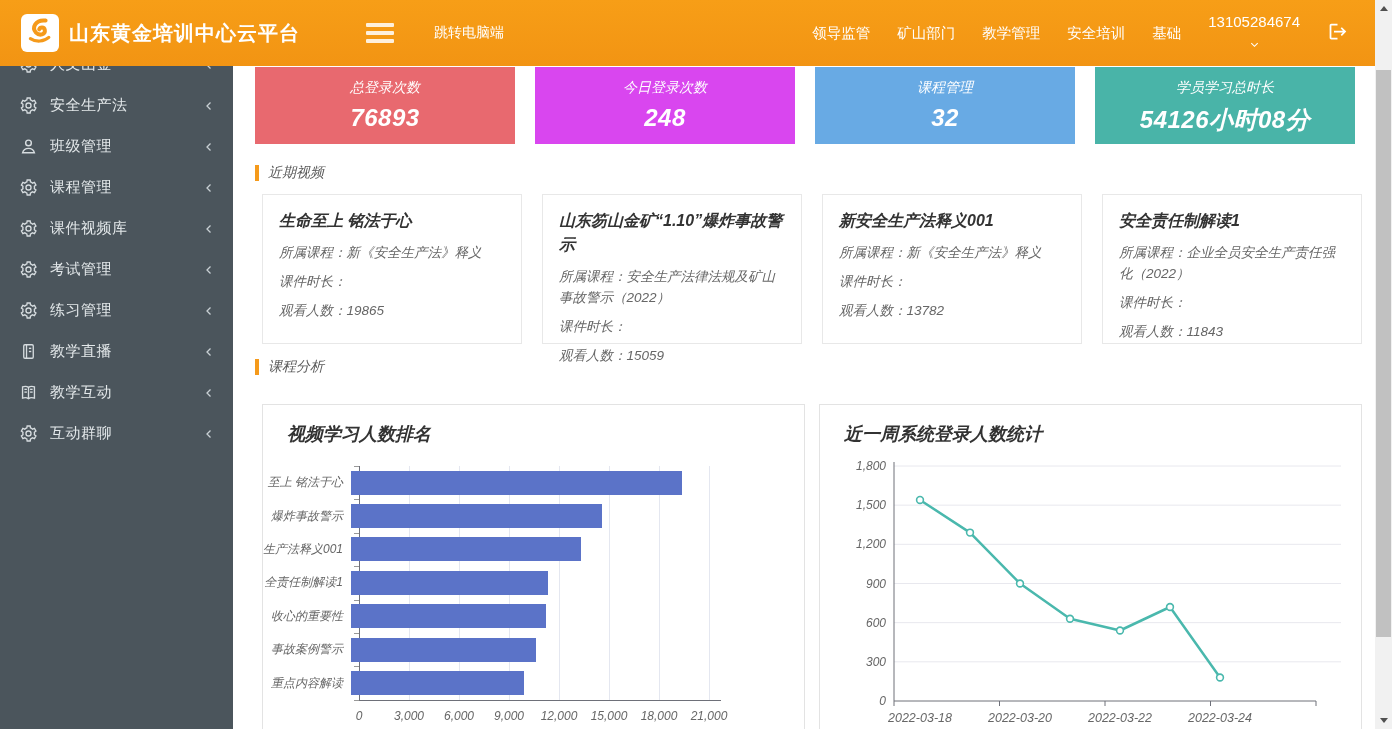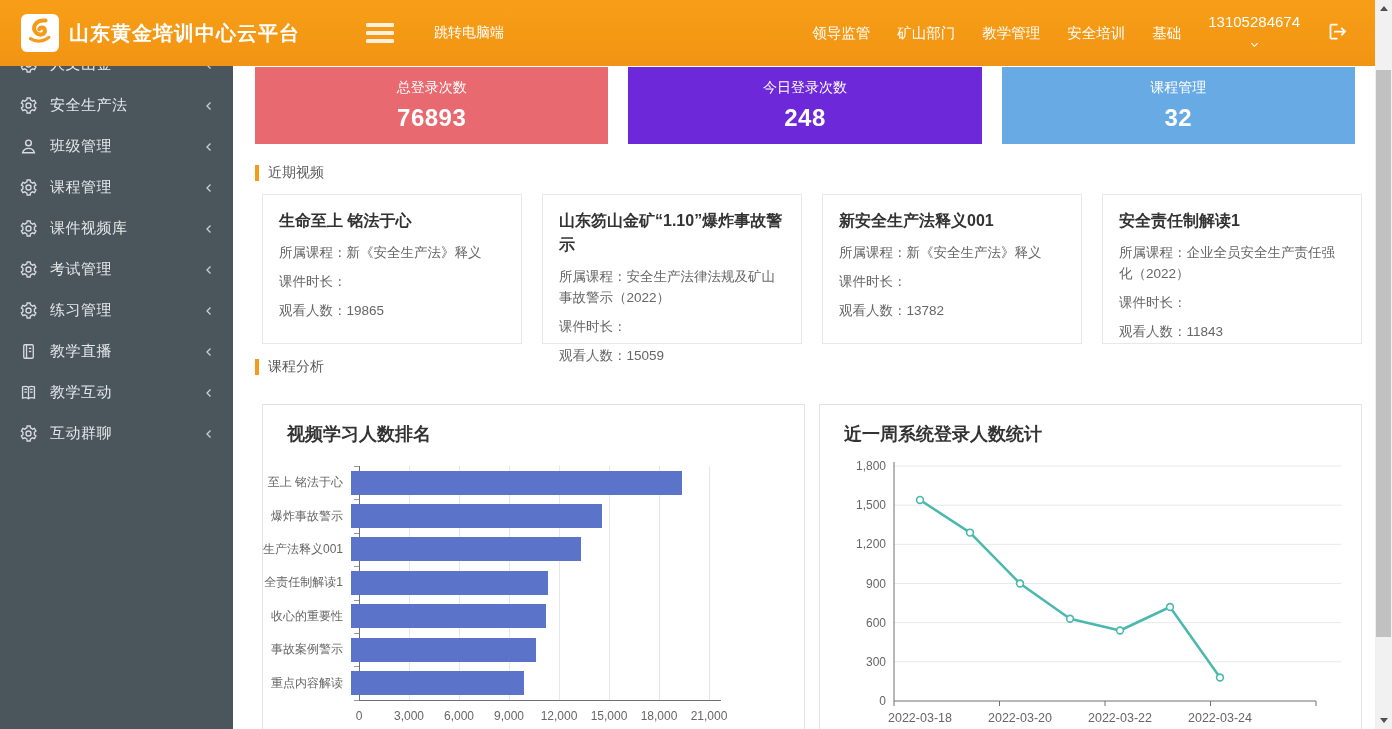--- a/index.html
+++ b/index.html
@@ -29,21 +29,21 @@
   .menu-item { height:41px; display:flex; align-items:center; padding:0 18px 0 19px;
                color:#e3e8ea; cursor:pointer; }
   .menu-item .icon { width:19px; height:19px; color:#d6dcdf; flex:none; display:flex; align-items:center; }
   .menu-item .icon svg { width:19px; height:19px; }
   .menu-item .label { font-size:15px; margin-left:12px; letter-spacing:.5px; }
   .menu-item .chev { margin-left:auto; width:12px; height:12px; color:#c8d0d4; display:flex; }
   .menu-item .chev svg { width:12px; height:12px; }
 
   
   .main { position:absolute; left:233px; top:57px; right:17px; bottom:0; background:#fff;
-          overflow:hidden; padding:10px 0 0 22px; }
+          overflow:hidden; padding:10px 0 0 22px;font-style:italic; }
 
   .stats-row { width:1100px; display:flex; gap:20px; }
   .stat-card { flex:1; height:77px; color:#fff; text-align:center; padding-top:12px; }
   .stat-card .stat-label { font-size:14px; }
   .stat-card .stat-value { font-size:24px; font-weight:bold; margin-top:7px; letter-spacing:.5px; }
 
   .section-hdr { display:flex; align-items:center; height:16px; margin-top:21px; }
   .section-hdr .accent { width:4px; height:16px; background:#f59a1b; flex:none; }
   .section-hdr .txt { font-size:14px; color:#5a5a5a; margin-left:9px; }
   .section-hdr.analysis { margin-top:15px; }
@@ -292,30 +292,34 @@
 
   <div class="main">
 
     <div class="stats-row">
 
         <div class="stat-card" style="background: rgb(232, 105, 111);">
           <div class="stat-label">总登录次数</div>
           <div class="stat-value">76893</div>
         </div>
 
-        <div class="stat-card" style="background: #6d28d9;">
+        <div class="stat-card" style="background: #d946ef;">
           <div class="stat-label">今日登录次数</div>
           <div class="stat-value">248</div>
         </div>
 
         <div class="stat-card" style="background: rgb(104, 170, 228);">
           <div class="stat-label">课程管理</div>
           <div class="stat-value">32</div>
         </div>
 
+        <div class="stat-card" style="background: rgb(73, 180, 168);">
+          <div class="stat-label">学员学习总时长</div>
+          <div class="stat-value">54126小时08分</div>
+        </div>
       </div>
 
     <div class="section-hdr">
       <i class="accent"></i>
       <span class="txt">近期视频</span>
     </div>
 
     <div class="videos-row">
 
         <div class="video-card">

